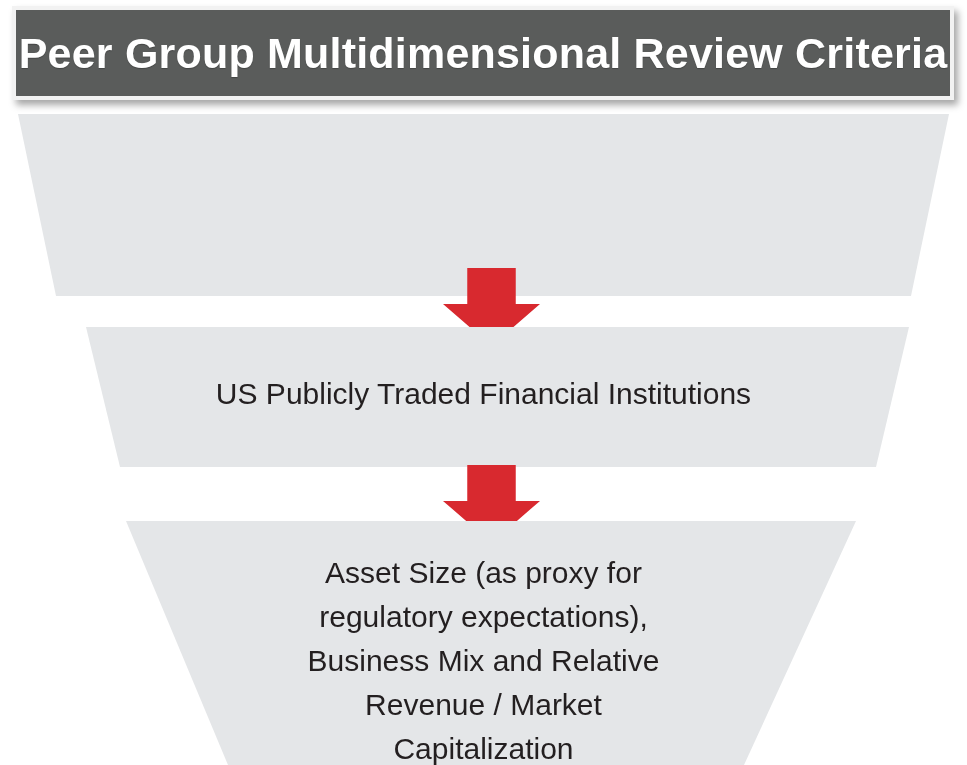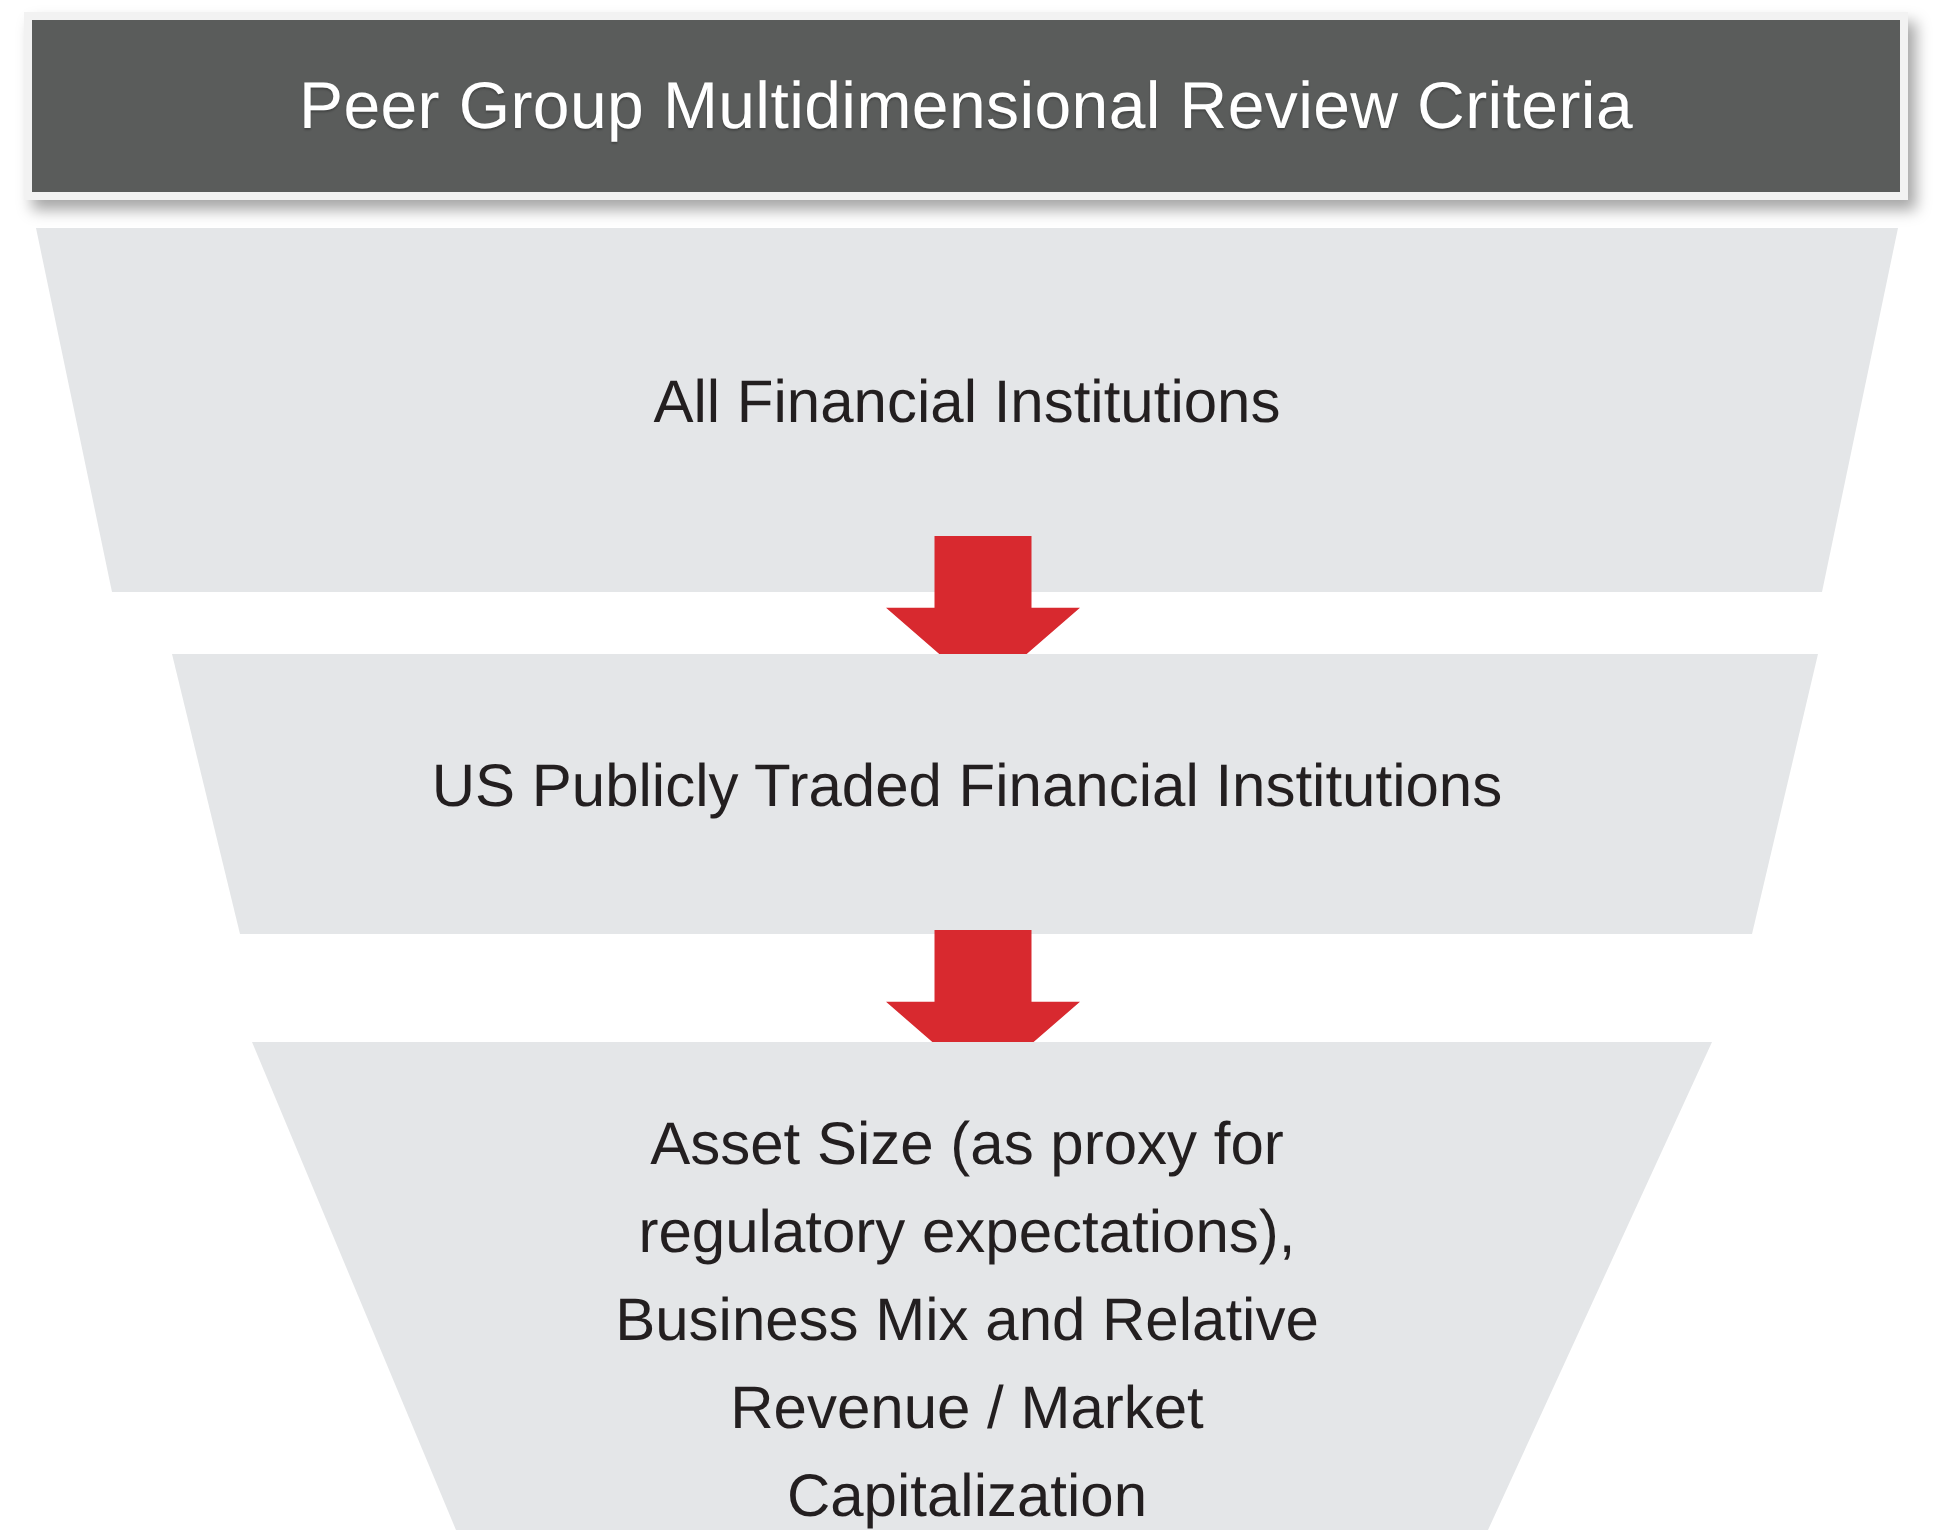--- a/index.html
+++ b/index.html
@@ -26,22 +26,22 @@
     box-sizing: border-box;
     border: 4px solid #f2f2f2;
     background: #5a5c5b;
     box-shadow: 4px 5px 7px rgba(0,0,0,0.35);
     display: flex;
     align-items: center;
     justify-content: center;
   }
   #title-text {
     color: #ffffff;
-    font-size: 33px;
-    font-weight: normal;
+    font-size: 43px;
+    font-weight: bold;
     letter-spacing: 0.2px;
     white-space: nowrap;
     text-shadow: 0 1px 1px rgba(0,0,0,0.25);
   }
 
   
   #funnel-area {
     position: absolute;
     left: 0;
     top: 0;
@@ -119,21 +119,20 @@
 </head>
 <body>
 
 <div id="title-banner">
   <div id="title-text">Peer Group Multidimensional Review Criteria</div>
 </div>
 
 <div id="funnel-area">
 
   <div class="funnel-shape" id="funnel-stage-1"></div>
-  <div class="funnel-label" id="funnel-label-1">All Financial Institutions</div>
 
   <div class="funnel-arrow" id="funnel-arrow-1"></div>
 
   <div class="funnel-shape" id="funnel-stage-2"></div>
   <div class="funnel-label" id="funnel-label-2">US Publicly Traded Financial Institutions</div>
 
   <div class="funnel-arrow" id="funnel-arrow-2"></div>
 
   <div class="funnel-shape" id="funnel-stage-3"></div>
   <div class="funnel-label" id="funnel-label-3">Asset Size (as proxy for

